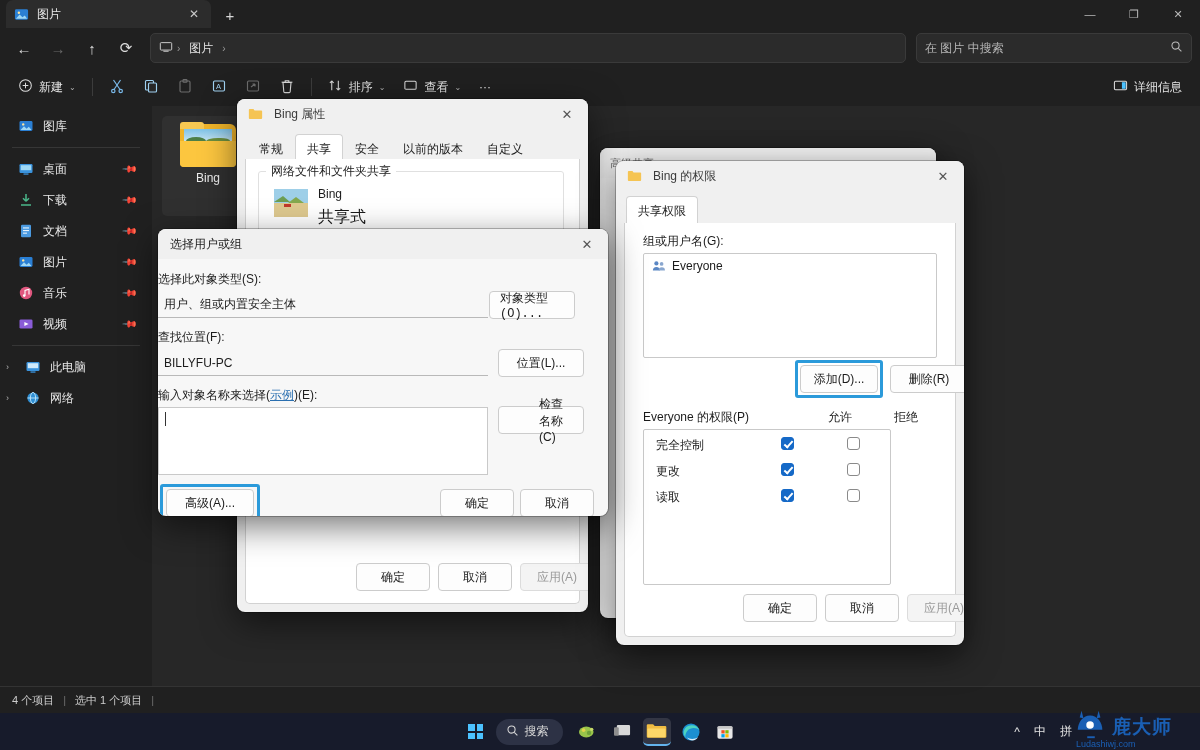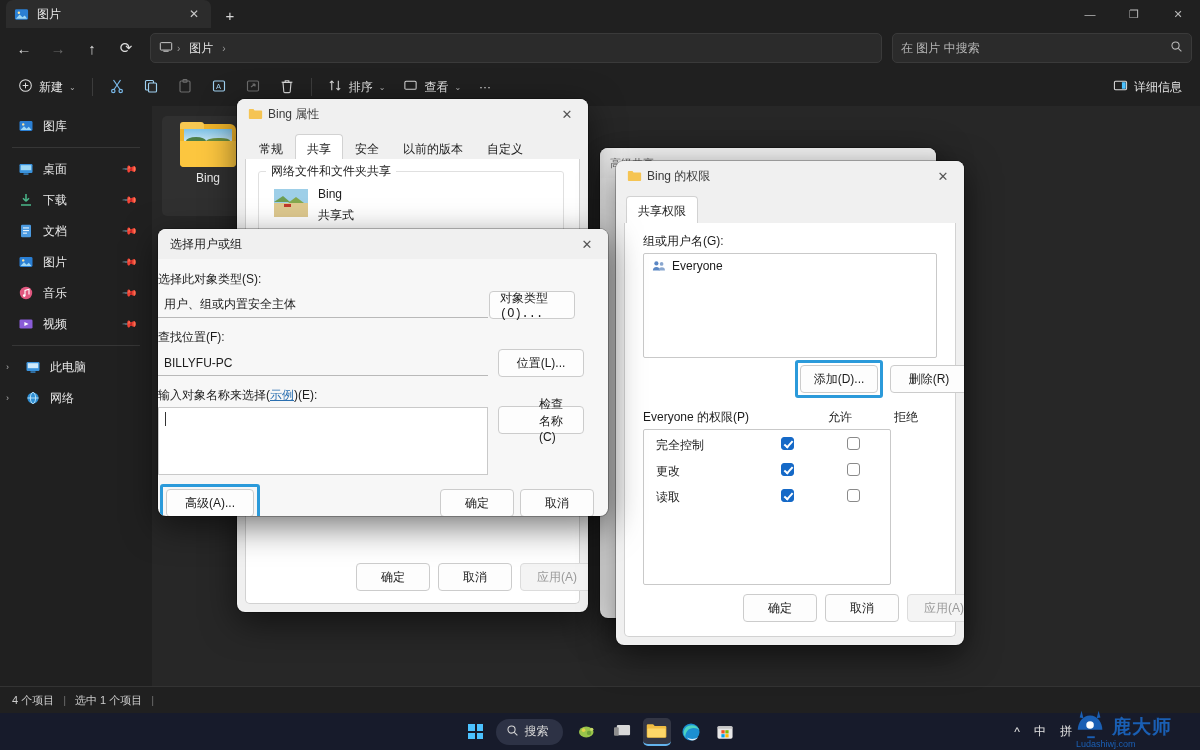--- a/index.html
+++ b/index.html
@@ -41,21 +41,21 @@
   .navbtn { width:32px; height:30px; display:flex; align-items:center; justify-content:center;
     color:#dcdcdc; font-size:15px; border-radius:5px; }
   .navbtn.disabled { color:#6a6a6a; }
   .breadcrumb {
     flex:1; height:30px; margin-left:6px; background:#2b2b2b; border:1px solid #3a3a3a;
     border-radius:5px; display:flex; align-items:center; padding:0 8px; gap:4px; font-size:12px;
   }
   .crumb { padding:2px 5px; border-radius:3px; color:#e3e3e3; font-size:12px; }
   .crumbsep { color:#9a9a9a; font-size:10px; }
   .searchbox {
-    width:300px; height:30px; margin-left:8px; background:#2b2b2b; border:1px solid #3a3a3a;
+    width:276px; height:30px; margin-left:8px; background:#2b2b2b; border:1px solid #3a3a3a;
     border-radius:5px; display:flex; align-items:center; padding:0 8px; font-size:12px; color:#b5b5b5;
     justify-content:space-between;
   }
 
   
   .cmdbar { height:38px; display:flex; align-items:center; padding:0 10px; gap:2px; background:#202020;}
   .cmd { height:30px; display:flex; align-items:center; gap:6px; padding:0 8px; border-radius:5px;
     font-size:12px; color:#e4e4e4; }
   .cmd .chev { font-size:8px; color:#b3b3b3; }
   .cmdsep { width:1px; height:18px; background:#3c3c3c; margin:0 6px; }
@@ -98,21 +98,21 @@
      border-radius:0 0 4px 4px; }
 
   
   .dlg {
     position:absolute; background:#f0f0f0; border-radius:8px;
     box-shadow:0 10px 34px rgba(0,0,0,.55), 0 0 0 1px rgba(0,0,0,.25);
     font-family:"Liberation Sans","DejaVu Sans",sans-serif; color:#1b1b1b;
     overflow:hidden;
   }
   .dlg .title {
-    height:30px; display:flex; align-items:center; gap:5px; padding:0 6px 0 11px;
+    height:30px; display:flex; align-items:center; gap:11px; padding:0 6px 0 11px;
     font-size:12px; color:#3b3b3b; background:#f0f0f0;
   }
   .dlg .title .tfolder { width:15px; height:12px; position:relative; flex:0 0 15px;}
   .dlg .title .ttext { flex:1; }
   .dlg .title .tclose { width:30px; height:26px; display:flex; align-items:center; justify-content:center;
      color:#555; font-size:13px;}
   .dlg .inner { padding:0 12px 12px 12px; }
 
   
   .ctabs { display:flex; gap:0; padding:0 2px; border-bottom:1px solid #d7d7d7; }
@@ -480,21 +480,21 @@
       <div style="position:absolute; left:28px; top:30px; width:34px; height:28px;">
         <svg width="34" height="28" viewBox="0 0 34 28">
             <rect width="34" height="28" fill="#9ecfe8"></rect>
             <rect y="14" width="34" height="14" fill="#dec98f"></rect>
             <path d="M0 13 L9 7 L16 13 Z" fill="#6d9e52"></path>
             <path d="M14 14 L22 8 L30 14 Z" fill="#84a84e"></path>
             <rect x="10" y="15" width="7" height="3" fill="#c0392b"></rect>
           </svg>
       </div>
       <div style="position:absolute; left:72px; top:28px; font-size:12px;">Bing</div>
-      <div style="position:absolute; left:72px; top:48px; font-size:12px;">共享式</div>
+      <div style="position:absolute; left:72px; top:48px; font-size:16px;">共享式</div>
 
       <div style="position:absolute; left:110px; bottom:12px; display:flex; gap:8px;">
         <div class="cbtn">确定</div>
         <div class="cbtn">取消</div>
         <div class="cbtn disabled">应用(A)</div>
       </div>
     </div>
   </div>
 
   <div class="dlg" style="left:616px; top:161px; width:348px; height:484px;">

